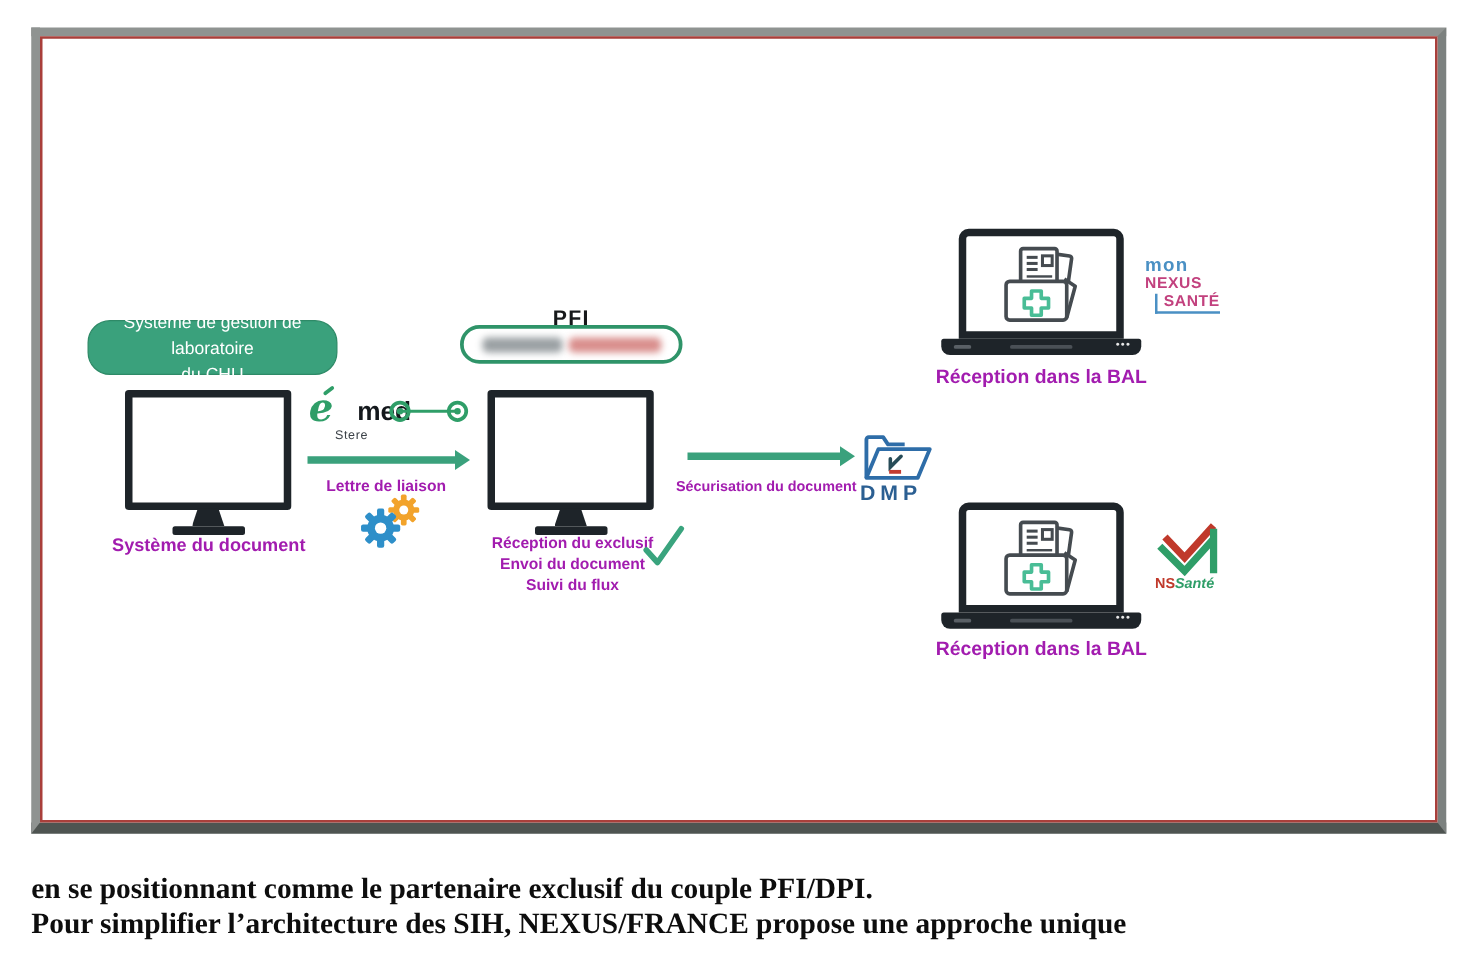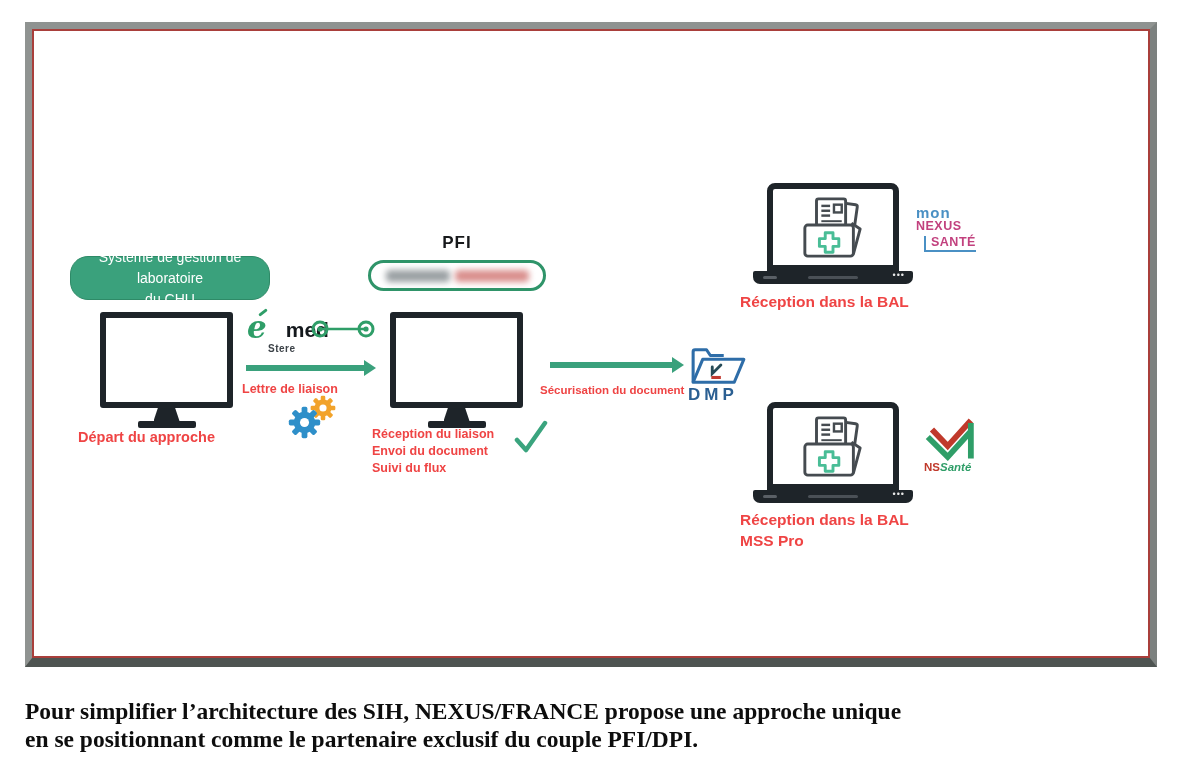--- a/index.html
+++ b/index.html
@@ -38,33 +38,33 @@
   
   .laptop{width:160px;display:flex;flex-direction:column;align-items:center;}
   .lap-screen{width:132px;height:88px;border:6px solid var(--ink);border-radius:8px 8px 0 0;
               background:#fff;display:flex;align-items:center;justify-content:center;}
   .lap-base{width:160px;height:13px;background:var(--ink);border-radius:2px 2px 7px 7px;position:relative;}
   .lap-base::before{content:"";position:absolute;left:10px;top:5px;width:14px;height:3px;background:#5a6066;border-radius:2px;}
   .lap-base::after{content:"";position:absolute;left:55px;top:5px;width:50px;height:3px;background:#4a5056;border-radius:2px;}
   .lap-dots{position:absolute;right:8px;top:-1px;color:#e8e8e8;font-size:9px;letter-spacing:1px;}
 
   
-  .lbl{font-weight:600;text-align:left;color:#ef4444;}
+  .lbl{font-weight:600;text-align:center;color:#a21caf;}
   .lbl-lg{font-size:14.5px;}
   .lbl-md{font-size:12.5px;line-height:1.35;}
   .lbl-sm{font-size:11.5px;}
 
   
   .emed{display:flex;align-items:flex-end;}
   .emed-e{font-family:"DejaVu Serif",serif;font-style:italic;font-weight:bold;
           color:var(--ns-green);font-size:31px;line-height:0.8;position:relative;}
   .emed-e::after{content:"";position:absolute;top:-4px;right:-1px;width:10px;height:3px;
                  background:var(--ns-green);transform:rotate(-38deg);border-radius:2px;}
   .emed-med{font-weight:800;color:#14181C;font-size:21px;line-height:0.9;margin-left:19px;}
-  .emed-sub{font-size:10px;font-weight:700;color:#3C4248;letter-spacing:0.5px;}
+  .emed-sub{font-size:10px;font-weight:400;color:#3C4248;letter-spacing:0.5px;}
 
   
   .garrow{height:6px;background:var(--green);}
   .garrow::after{content:"";position:absolute;right:-11px;top:-5px;
                  border-left:12px solid var(--green);
                  border-top:8px solid transparent;border-bottom:8px solid transparent;}
 
   
   .pfi-title{font-size:17px;font-weight:800;letter-spacing:1px;text-align:center;color:#17191b;}
   .pfi-pill{width:178px;height:31px;border:3px solid #2F9469;border-radius:16px;background:#fff;
@@ -106,21 +106,21 @@
   <div class="abs src-box">
     <div>Système de gestion de laboratoire</div>
     <div>du CHU</div>
   </div>
 
   <div class="abs monitor" style="left:100px;top:312px;">
     <div class="mon-screen"></div>
     <div class="mon-neck"></div>
     <div class="mon-base"></div>
   </div>
-  <div class="abs lbl lbl-lg" style="left:78px;top:429px;width:178px;">Départ du approche</div>
+  <div class="abs lbl lbl-lg" style="left:78px;top:429px;width:178px;">Système du document</div>
 
   <div class="abs emed" style="left:247px;top:315px;">
     <span class="emed-e">e</span>
     <span class="emed-med">med</span>
   </div>
   <div class="abs emed-sub" style="left:268px;top:343px;">Stere</div>
 
   <svg class="abs" style="left:310px;top:319px;" width="66" height="20" viewBox="0 0 66 20">
     <line x1="10" y1="10" x2="56" y2="10" stroke="#2F9E68" stroke-width="2.5"></line>
     <circle cx="10" cy="10" r="7" fill="none" stroke="#2F9E68" stroke-width="3"></circle>
@@ -146,33 +146,33 @@
     <g fill="#2E8FC9">
       <rect x="16.5" y="1" width="7" height="38" rx="2"></rect>
       <rect x="16.5" y="1" width="7" height="38" rx="2" transform="rotate(45 20 20)"></rect>
       <rect x="16.5" y="1" width="7" height="38" rx="2" transform="rotate(90 20 20)"></rect>
       <rect x="16.5" y="1" width="7" height="38" rx="2" transform="rotate(135 20 20)"></rect>
       <circle cx="20" cy="20" r="13"></circle>
     </g>
     <circle cx="20" cy="20" r="5.5" fill="#fff"></circle>
   </svg>
 
-  <div class="abs pfi-title" style="left:368px;top:233px;width:178px;">PFI</div>
+  <div class="abs pfi-title" style="left:368px;top:245px;width:178px;">PFI</div>
   <div class="abs pfi-pill" style="left:368px;top:260px;">
     <div class="blur-blob blob-gray"></div>
     <div class="blur-blob blob-red"></div>
   </div>
 
   <div class="abs monitor" style="left:390px;top:312px;">
     <div class="mon-screen"></div>
     <div class="mon-neck"></div>
     <div class="mon-base"></div>
   </div>
   <div class="abs lbl lbl-md" style="left:372px;top:426px;width:172px;">
-    <div>Réception du liaison</div>
+    <div>Réception du exclusif</div>
     <div>Envoi du document</div>
     <div>Suivi du flux</div>
   </div>
   <svg class="abs" style="left:512px;top:419px;" width="36" height="36" viewBox="0 0 36 36">
     <path d="M5 21 L14 31 L33 4" stroke="#3AA47E" stroke-width="4.5" fill="none" stroke-linecap="round" stroke-linejoin="round"></path>
   </svg>
 
   <div class="abs garrow" style="left:550px;top:362px;width:123px;"></div>
   <div class="abs lbl lbl-sm" style="left:540px;top:384px;width:146px;">Sécurisation du document</div>
 
@@ -229,30 +229,29 @@
         <rect x="8" y="32" width="50" height="32" rx="3" fill="#fff" stroke="#454B50" stroke-width="3"></rect>
         <path d="M29 40 h8 v6 h6 v8 h-6 v6 h-8 v-6 h-6 v-8 h6 z" fill="#fff" stroke="#49BD96" stroke-width="3" stroke-linejoin="round"></path>
       </svg>
     </div>
     <div class="lap-base">
         <span class="lap-dots">•••</span>
       </div>
   </div>
   <div class="abs lbl" style="left:740px;top:510px;width:186px;font-size:15.5px;font-weight:700;line-height:1.35;">
     <div>Réception dans la BAL</div>
-    <div>MSS Pro</div>
   </div>
 
   <svg class="abs" style="left:922px;top:413px;" width="58" height="48" viewBox="0 0 70 58">
     <polyline points="12,20 31,40 59,9" stroke="#C0392B" stroke-width="7" fill="none"></polyline>
     <polyline points="7,29 31,53 59,22" stroke="#2F9E68" stroke-width="7" fill="none"></polyline>
     <line x1="59" y1="12" x2="59" y2="55" stroke="#2F9E68" stroke-width="7"></line>
   </svg>
   <div class="abs ns-text" style="left:924px;top:461px;">
     <span class="ns-red">NS</span><span class="ns-green">Santé</span>
   </div>
 
   <div class="abs caption">
+    <div>en se positionnant comme le partenaire exclusif du couple PFI/DPI.</div>
     <div>Pour simplifier l’architecture des SIH, NEXUS/FRANCE propose une approche unique</div>
-    <div>en se positionnant comme le partenaire exclusif du couple PFI/DPI.</div>
   </div>
 
 </div>
 
 </body></html>

